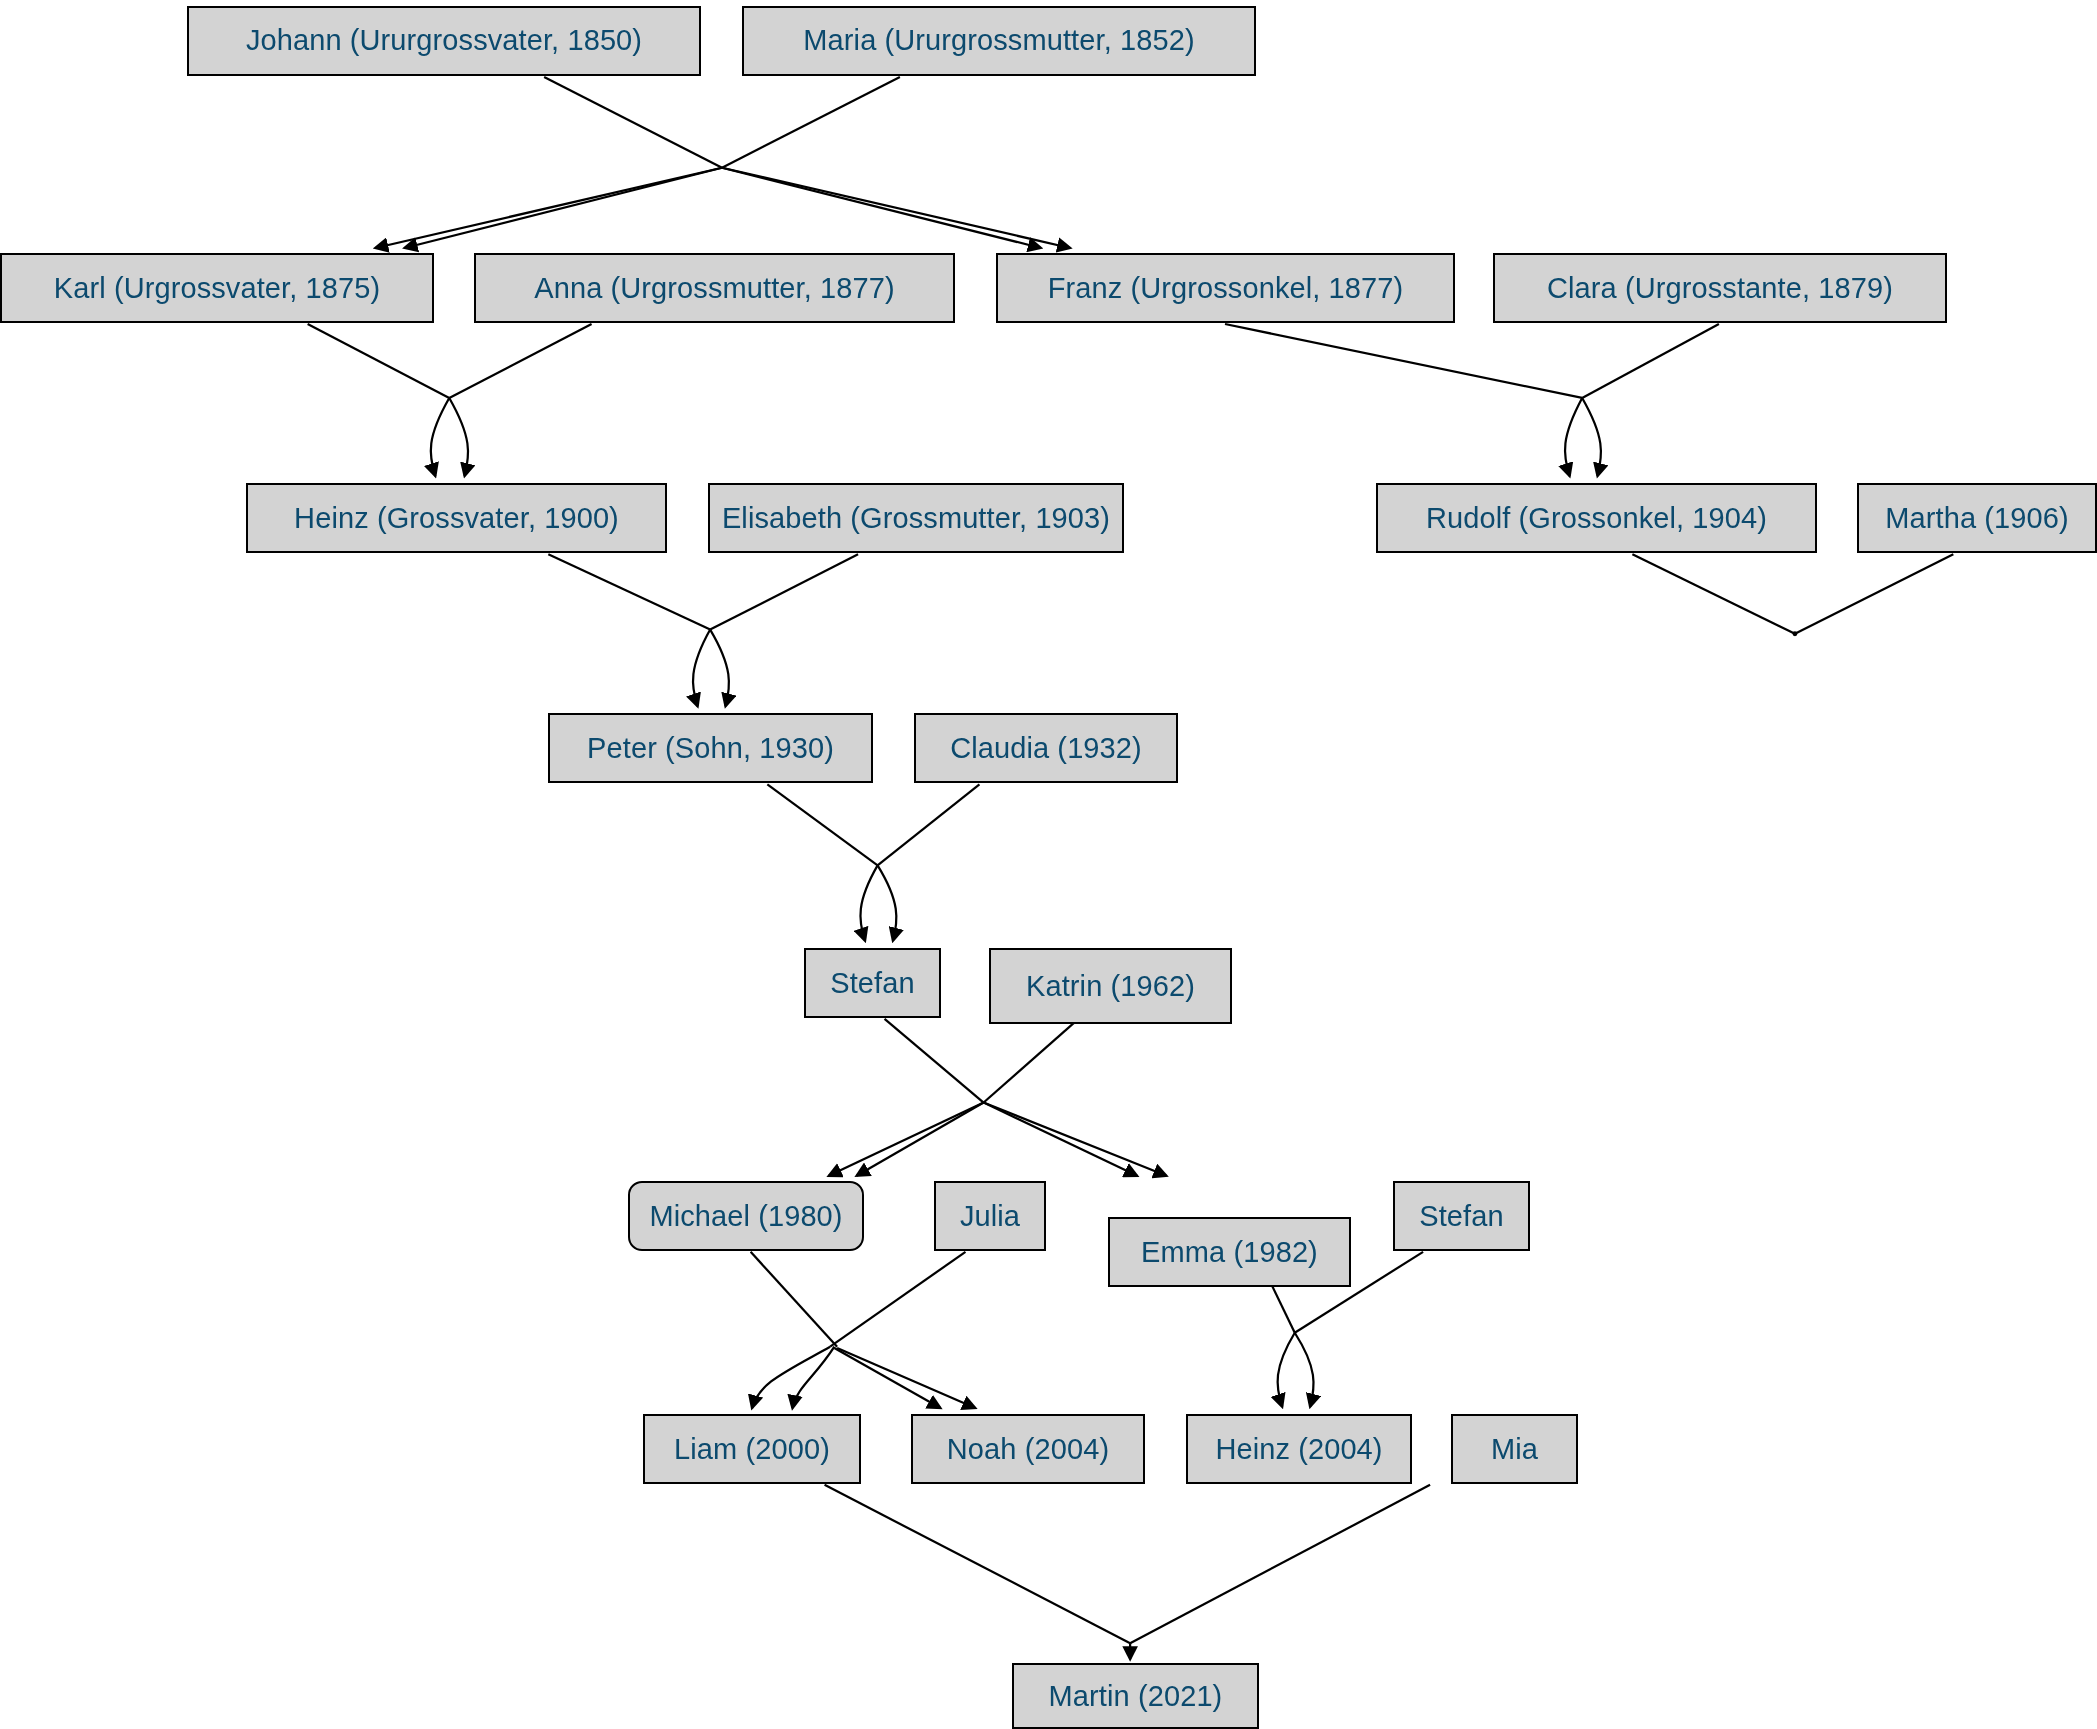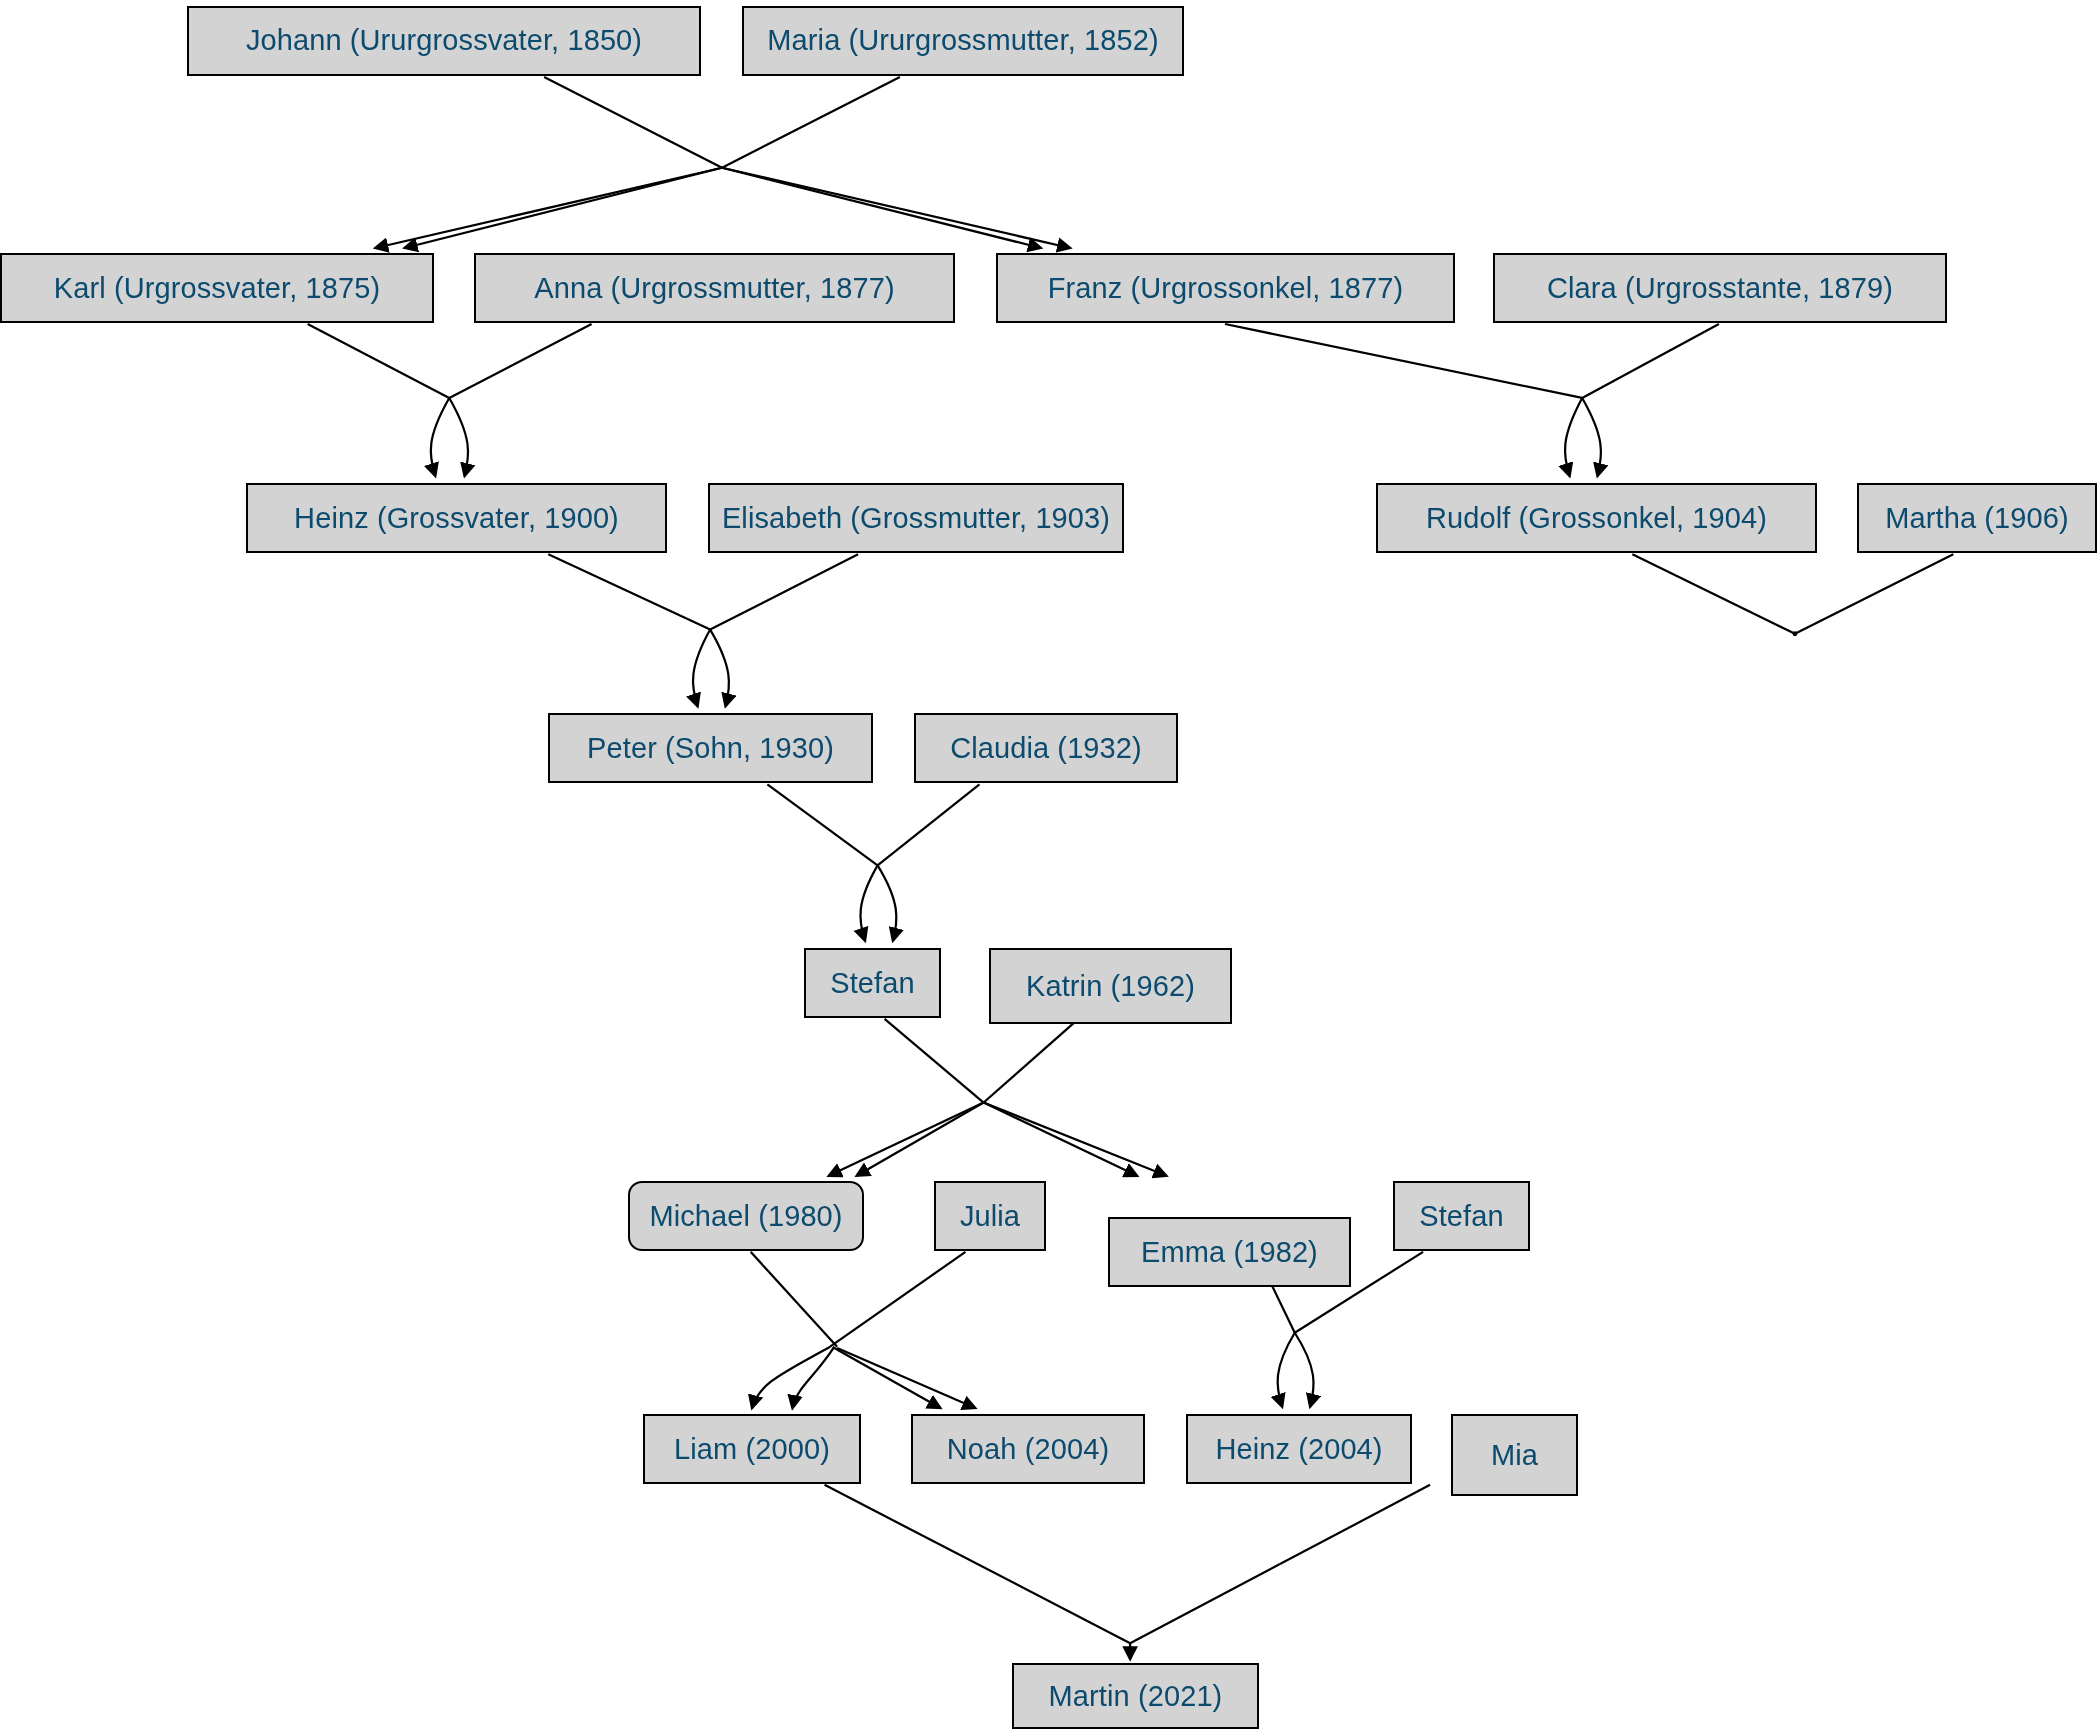--- a/index.html
+++ b/index.html
@@ -125,21 +125,21 @@
       <g>
         <path d="M 1182 2128 L 1620 2355"></path>
         <path d="M 2050 2128 L 1620 2355"></path>
         <path d="M 1620 2355 L 1620 2378" marker-end="url(#ah)"></path>
       </g>
 
     </g>
   </svg>
 
   <div class="node" style="left:187px;top:5.6px;width:514px;height:70px;">Johann (Ururgrossvater, 1850)</div>
-  <div class="node" style="left:742px;top:5.6px;width:442px;height:70px;">Maria (Ururgrossmutter, 1852)</div>
+  <div class="node" style="left:742px;top:5.6px;width:514px;height:70px;">Maria (Ururgrossmutter, 1852)</div>
 
   <div class="node" style="left:0px;top:253px;width:434px;height:70px;">Karl (Urgrossvater, 1875)</div>
   <div class="node" style="left:474px;top:253px;width:481px;height:70px;">Anna (Urgrossmutter, 1877)</div>
   <div class="node" style="left:996px;top:253px;width:459px;height:70px;">Franz (Urgrossonkel, 1877)</div>
   <div class="node" style="left:1493px;top:253px;width:454px;height:70px;">Clara (Urgrosstante, 1879)</div>
 
   <div class="node" style="left:246px;top:483px;width:421px;height:70px;">Heinz (Grossvater, 1900)</div>
   <div class="node" style="left:708px;top:483px;width:416px;height:70px;">Elisabeth (Grossmutter, 1903)</div>
   <div class="node" style="left:1376px;top:483px;width:441px;height:70px;">Rudolf (Grossonkel, 1904)</div>
   <div class="node" style="left:1857px;top:483px;width:240px;height:70px;">Martha (1906)</div>
@@ -151,18 +151,18 @@
   <div class="node" style="left:989px;top:948px;width:243px;height:76px;">Katrin (1962)</div>
 
   <div class="node" style="left:628px;top:1181px;width:236px;height:70px;border-radius:14px;">Michael (1980)</div>
   <div class="node" style="left:934px;top:1181px;width:112px;height:70px;">Julia</div>
   <div class="node" style="left:1108px;top:1181px;width:243px;height:70px;margin-top:36px;">Emma (1982)</div>
   <div class="node" style="left:1393px;top:1181px;width:137px;height:70px;">Stefan</div>
 
   <div class="node" style="left:643px;top:1414px;width:218px;height:70px;">Liam (2000)</div>
   <div class="node" style="left:911px;top:1414px;width:234px;height:70px;">Noah (2004)</div>
   <div class="node" style="left:1186px;top:1414px;width:226px;height:70px;">Heinz (2004)</div>
-  <div class="node" style="left:1451px;top:1414px;width:127px;height:82px;">Mia</div>
+  <div class="node" style="left:1451px;top:1414px;width:127px;height:70px;">Mia</div>
 
   <div class="node" style="left:1012px;top:1663px;width:247px;height:66px;">Martin (2021)</div>
 
 </div>
 
 
 </body></html>

